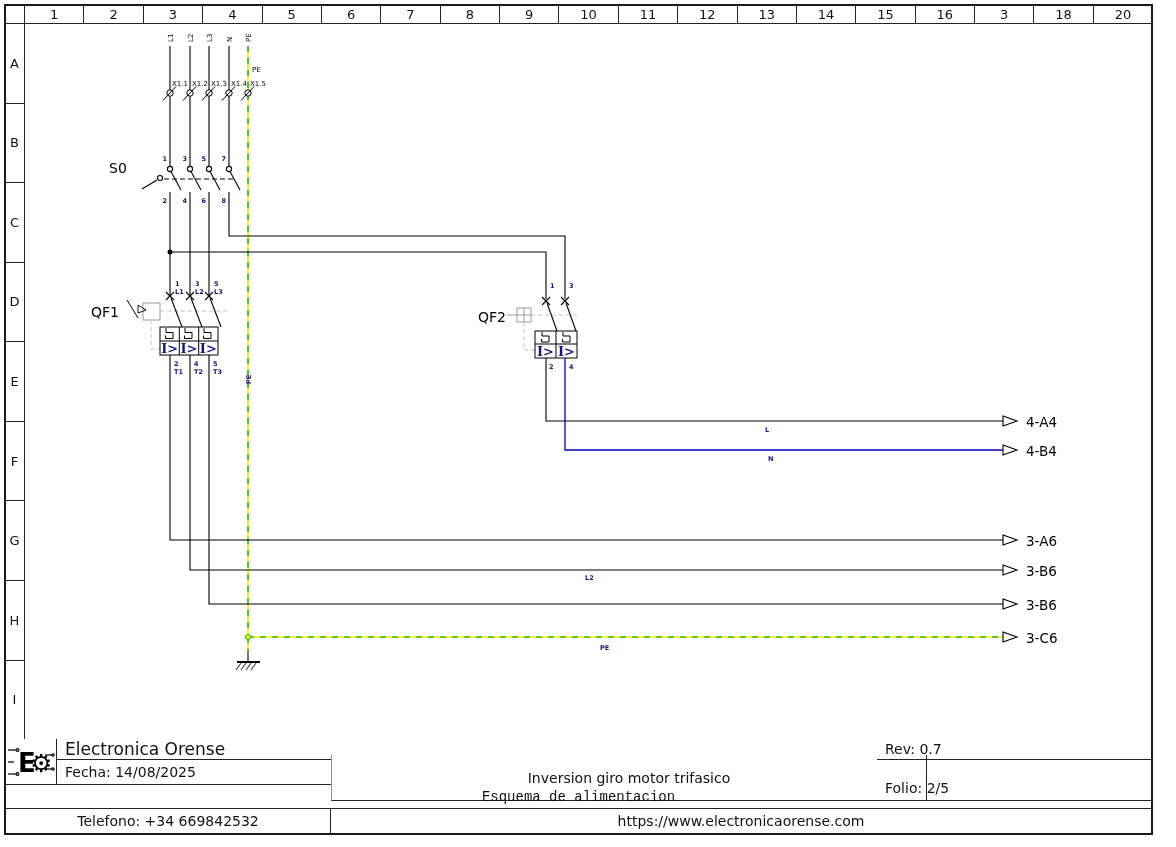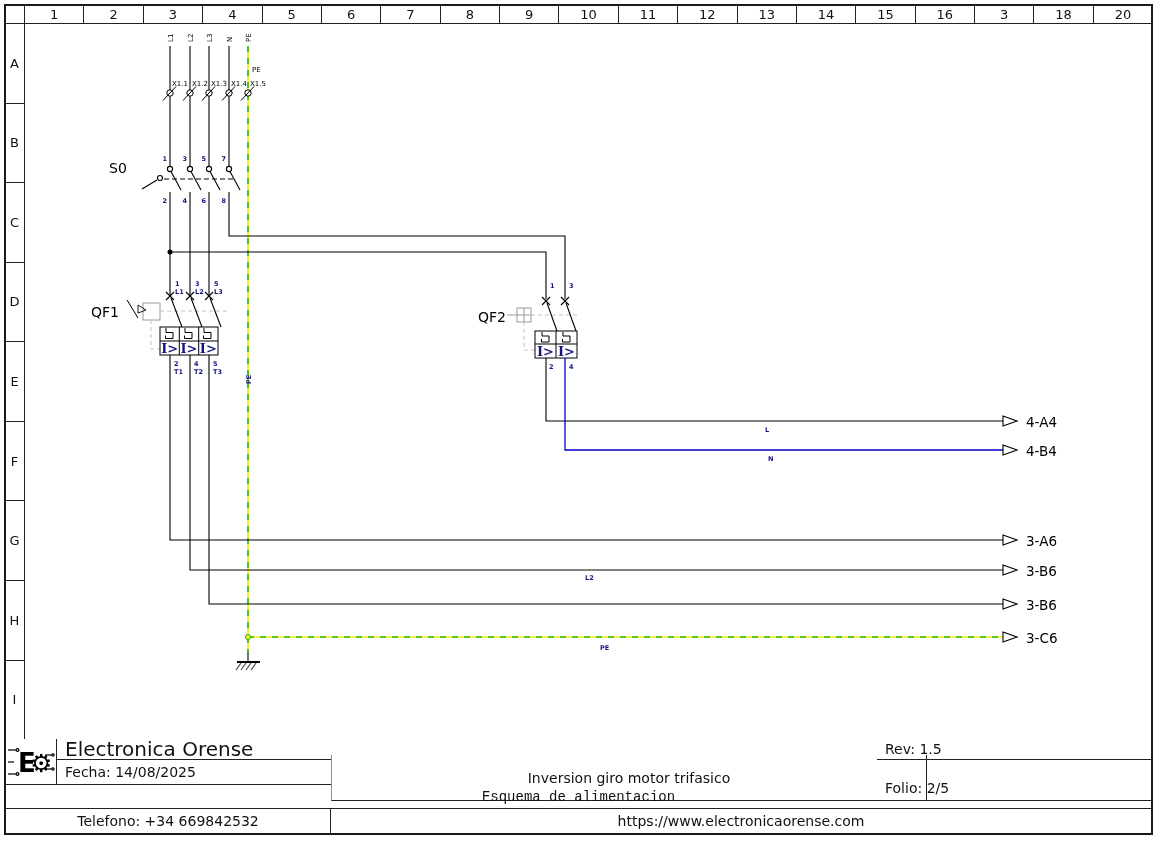--- a/index.html
+++ b/index.html
@@ -11,21 +11,21 @@
   #col-header{left:25px;top:5px;width:1127px;height:19px;display:flex;border-bottom:1px solid #222;}
   .col-cell{flex:1;display:flex;align-items:center;justify-content:center;font-size:13px;border-right:1px solid #222;}
   .col-cell:last-child{border-right:none;}
   #row-header{left:5px;top:24px;width:20px;height:715px;display:flex;flex-direction:column;border-right:1px solid #222;}
   .row-cell{flex:1;display:flex;align-items:center;justify-content:center;font-size:13px;border-bottom:1px solid #222;}
   .row-cell:last-child{border-bottom:none;}
   
   #title-block{left:6px;top:739px;width:1145px;height:94px;background:#fff;}
   .tb{position:absolute;box-sizing:border-box;display:flex;align-items:center;font-size:14px;}
   #tb-logo{left:0;top:0;width:51px;height:46px;border-right:1px solid #222;border-bottom:1px solid #222;justify-content:center;}
-  #tb-company{left:51px;top:0;width:274px;height:21px;border-bottom:1px solid #222;padding-left:8px;font-size:20px;}
+  #tb-company{left:51px;top:0;width:274px;height:21px;border-bottom:1px solid #222;padding-left:8px;font-size:17px;}
   #tb-fecha{left:51px;top:21px;width:274px;height:25px;border-bottom:1px solid #222;padding-left:8px;}
   #tb-title{left:325px;top:16px;width:596px;height:46px;border-left:1px solid #f97316;border-right:1px solid #222;border-bottom:1px solid #222;justify-content:center;}
   #tb-rev{left:871px;top:0;width:274px;height:21px;border-bottom:1px solid #222;padding-left:8px;}
   #tb-folio{left:871px;top:37px;width:274px;height:25px;border-bottom:1px solid #222;padding-left:8px;}
   #tb-subtitle{left:0;top:46px;width:1145px;height:24px;border-bottom:1px solid #222;justify-content:center;font-family:Liberation Mono, monospace;}
   #tb-phone{left:0;top:70px;width:325px;height:24px;border-right:1px solid #222;justify-content:center;}
   #tb-url{left:325px;top:70px;width:820px;height:24px;justify-content:center;}
   
   svg text{font-family:"DejaVu Sans","Liberation Sans",sans-serif;}
   .lblb{font-size:7px;fill:#000;}
@@ -304,18 +304,18 @@
         <path d="M38 28 H45"></path>
           <circle cx="46" cy="28" r="1.2"></circle>
       </g>
       <text x="11" y="31" font-size="26" font-weight="bold" fill="#000">E</text>
       <text x="23" y="31" font-size="25" fill="#000">⚙</text>
     </svg>
   </div>
   <div class="tb" id="tb-company">Electronica Orense</div>
   <div class="tb" id="tb-fecha">Fecha: 14/08/2025</div>
   <div class="tb" id="tb-title">Inversion giro motor trifasico</div>
-  <div class="tb" id="tb-rev">Rev: 1.5</div>
+  <div class="tb" id="tb-rev">Rev: 0.7</div>
   <div class="tb" id="tb-folio">Folio: 2/5</div>
   <div class="tb" id="tb-subtitle">Esquema de alimentacion</div>
   <div class="tb" id="tb-phone">Telefono: +34 669842532</div>
   <div class="tb" id="tb-url">https://www.electronicaorense.com</div>
 </div>
 
 </body></html>

